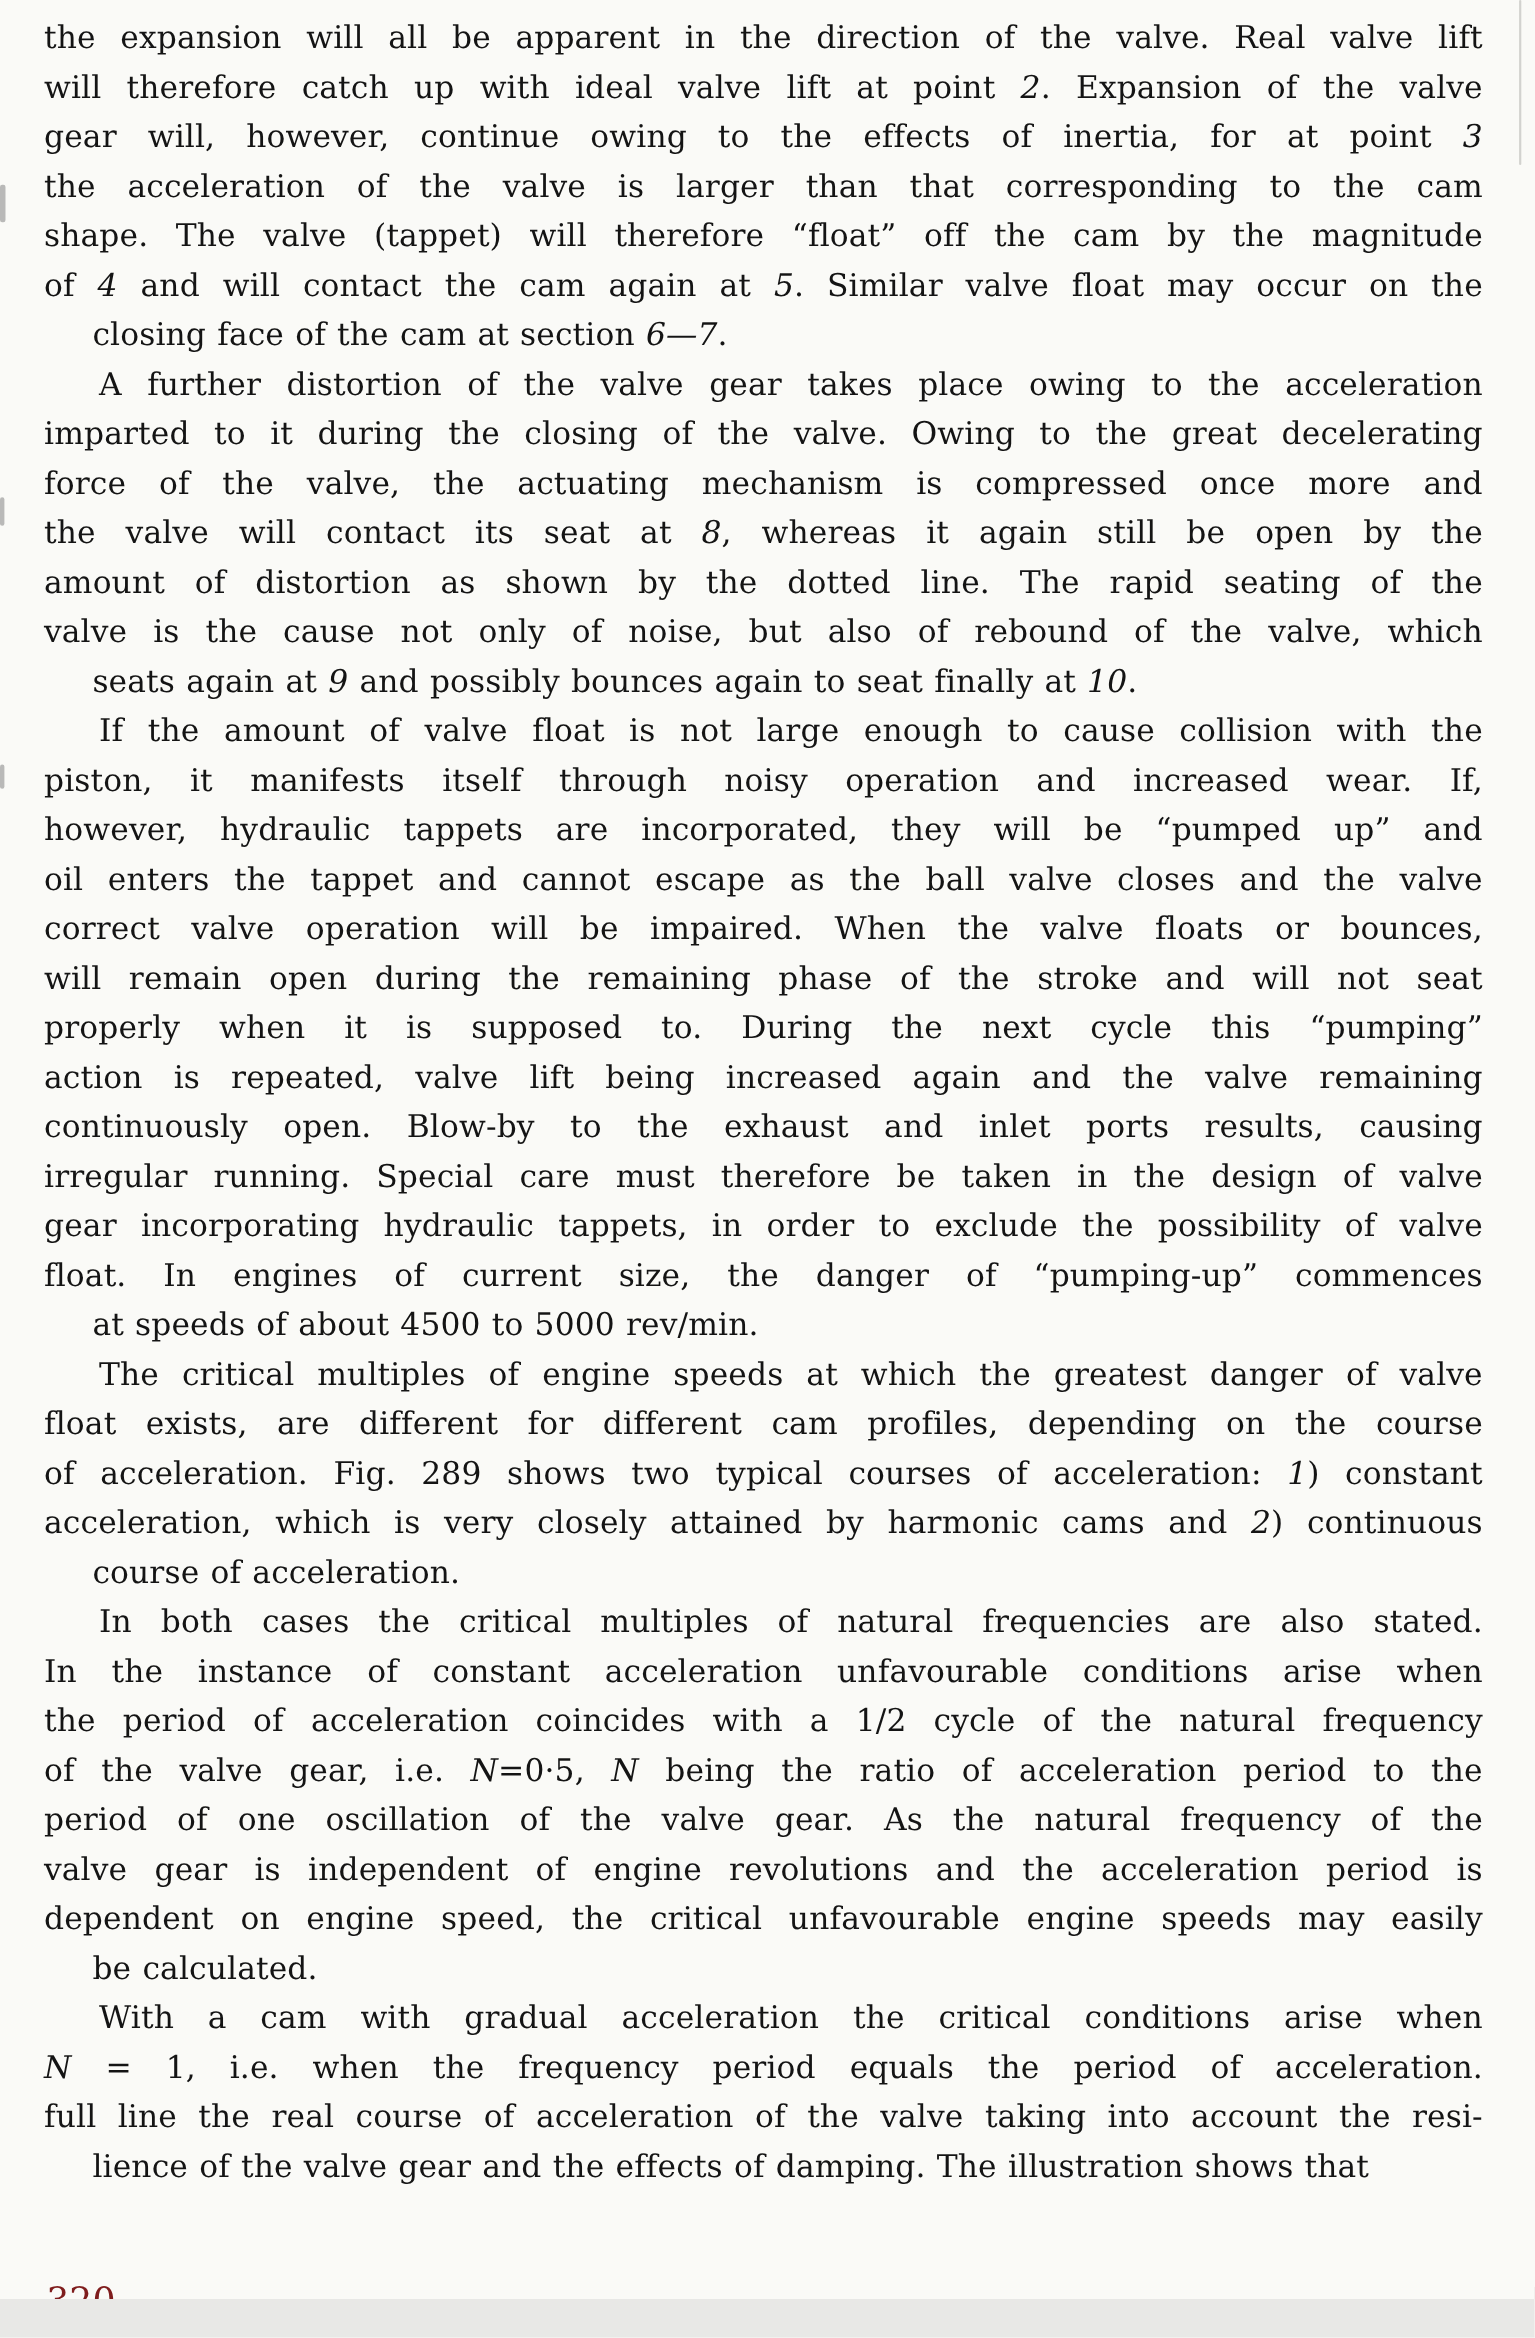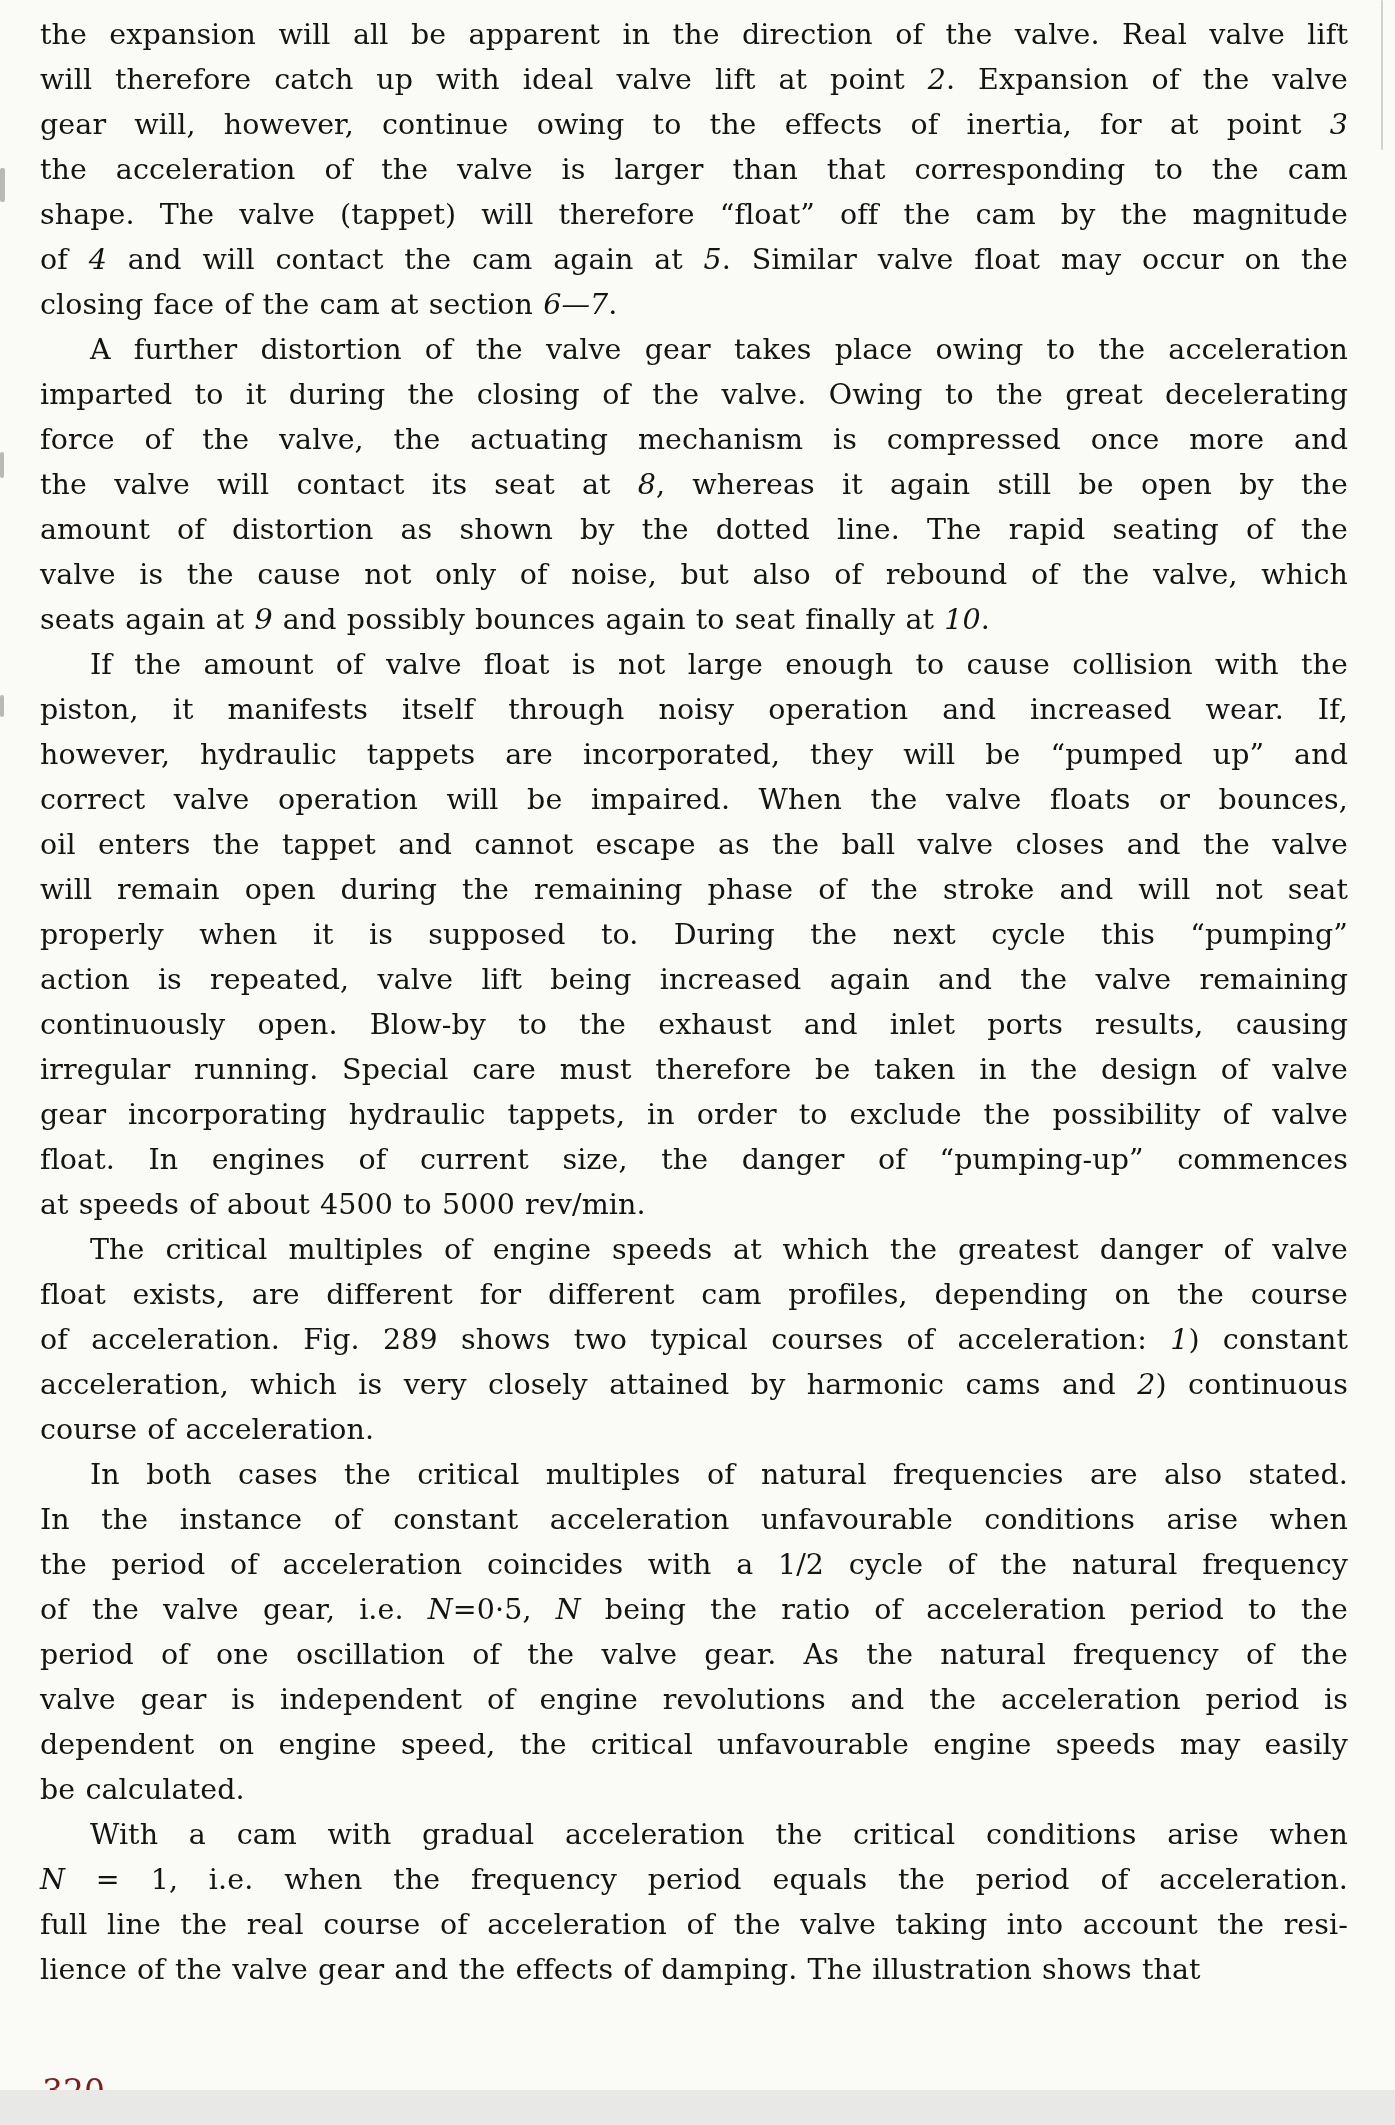--- a/index.html
+++ b/index.html
@@ -27,20 +27,21 @@
     font-size: 28.5px;
     line-height: 45px;
     text-align: justify;
     text-align-last: justify;
     letter-spacing: 0.1px;
     word-spacing: 1px;
     white-space: normal;
   }
   .para .line:last-child {
     text-align-last: left;
+    margin-left: 44px;
   }
   .para.indent .line:first-child {
     text-indent: 50px;
   }
   .it {
     font-style: italic;
   }
   .page-number {
     position: absolute;
     left: 42px;
@@ -89,22 +90,22 @@
         <div class="line"><span>force of the valve, the actuating mechanism is compressed once more and</span></div>
         <div class="line"><span>the valve will contact its seat at </span><span class="it">8</span><span>, whereas it again still be open by the</span></div>
         <div class="line"><span>amount of distortion as shown by the dotted line. The rapid seating of the</span></div>
         <div class="line"><span>valve is the cause not only of noise, but also of rebound of the valve, which</span></div>
         <div class="line"><span>seats again at </span><span class="it">9</span><span> and possibly bounces again to seat finally at </span><span class="it">10</span><span>.</span></div>
       </div>
       <div class="para indent">
         <div class="line"><span>If the amount of valve float is not large enough to cause  collision with the</span></div>
         <div class="line"><span>piston, it manifests itself through noisy operation and increased wear. If,</span></div>
         <div class="line"><span>however, hydraulic tappets are incorporated, they will be “pumped up” and</span></div>
+        <div class="line"><span>oil enters the tappet and cannot escape as the ball valve closes and the valve</span></div>
         <div class="line"><span>correct valve operation will be impaired. When the valve floats or bounces,</span></div>
-        <div class="line"><span>oil enters the tappet and cannot escape as the ball valve closes and the valve</span></div>
         <div class="line"><span>will remain open during the remaining phase of the stroke and will not seat</span></div>
         <div class="line"><span>properly when it is supposed to. During the next cycle this “pumping”</span></div>
         <div class="line"><span>action is repeated, valve lift being increased again and the valve remaining</span></div>
         <div class="line"><span>continuously open. Blow-by to the exhaust and inlet ports results, causing</span></div>
         <div class="line"><span>irregular running. Special care must therefore be taken in the design of valve</span></div>
         <div class="line"><span>gear incorporating hydraulic tappets, in order to exclude the possibility of valve</span></div>
         <div class="line"><span>float. In engines of current size, the danger of “pumping-up” commences</span></div>
         <div class="line"><span>at speeds of about 4500 to 5000 rev/min.</span></div>
       </div>
       <div class="para indent">

